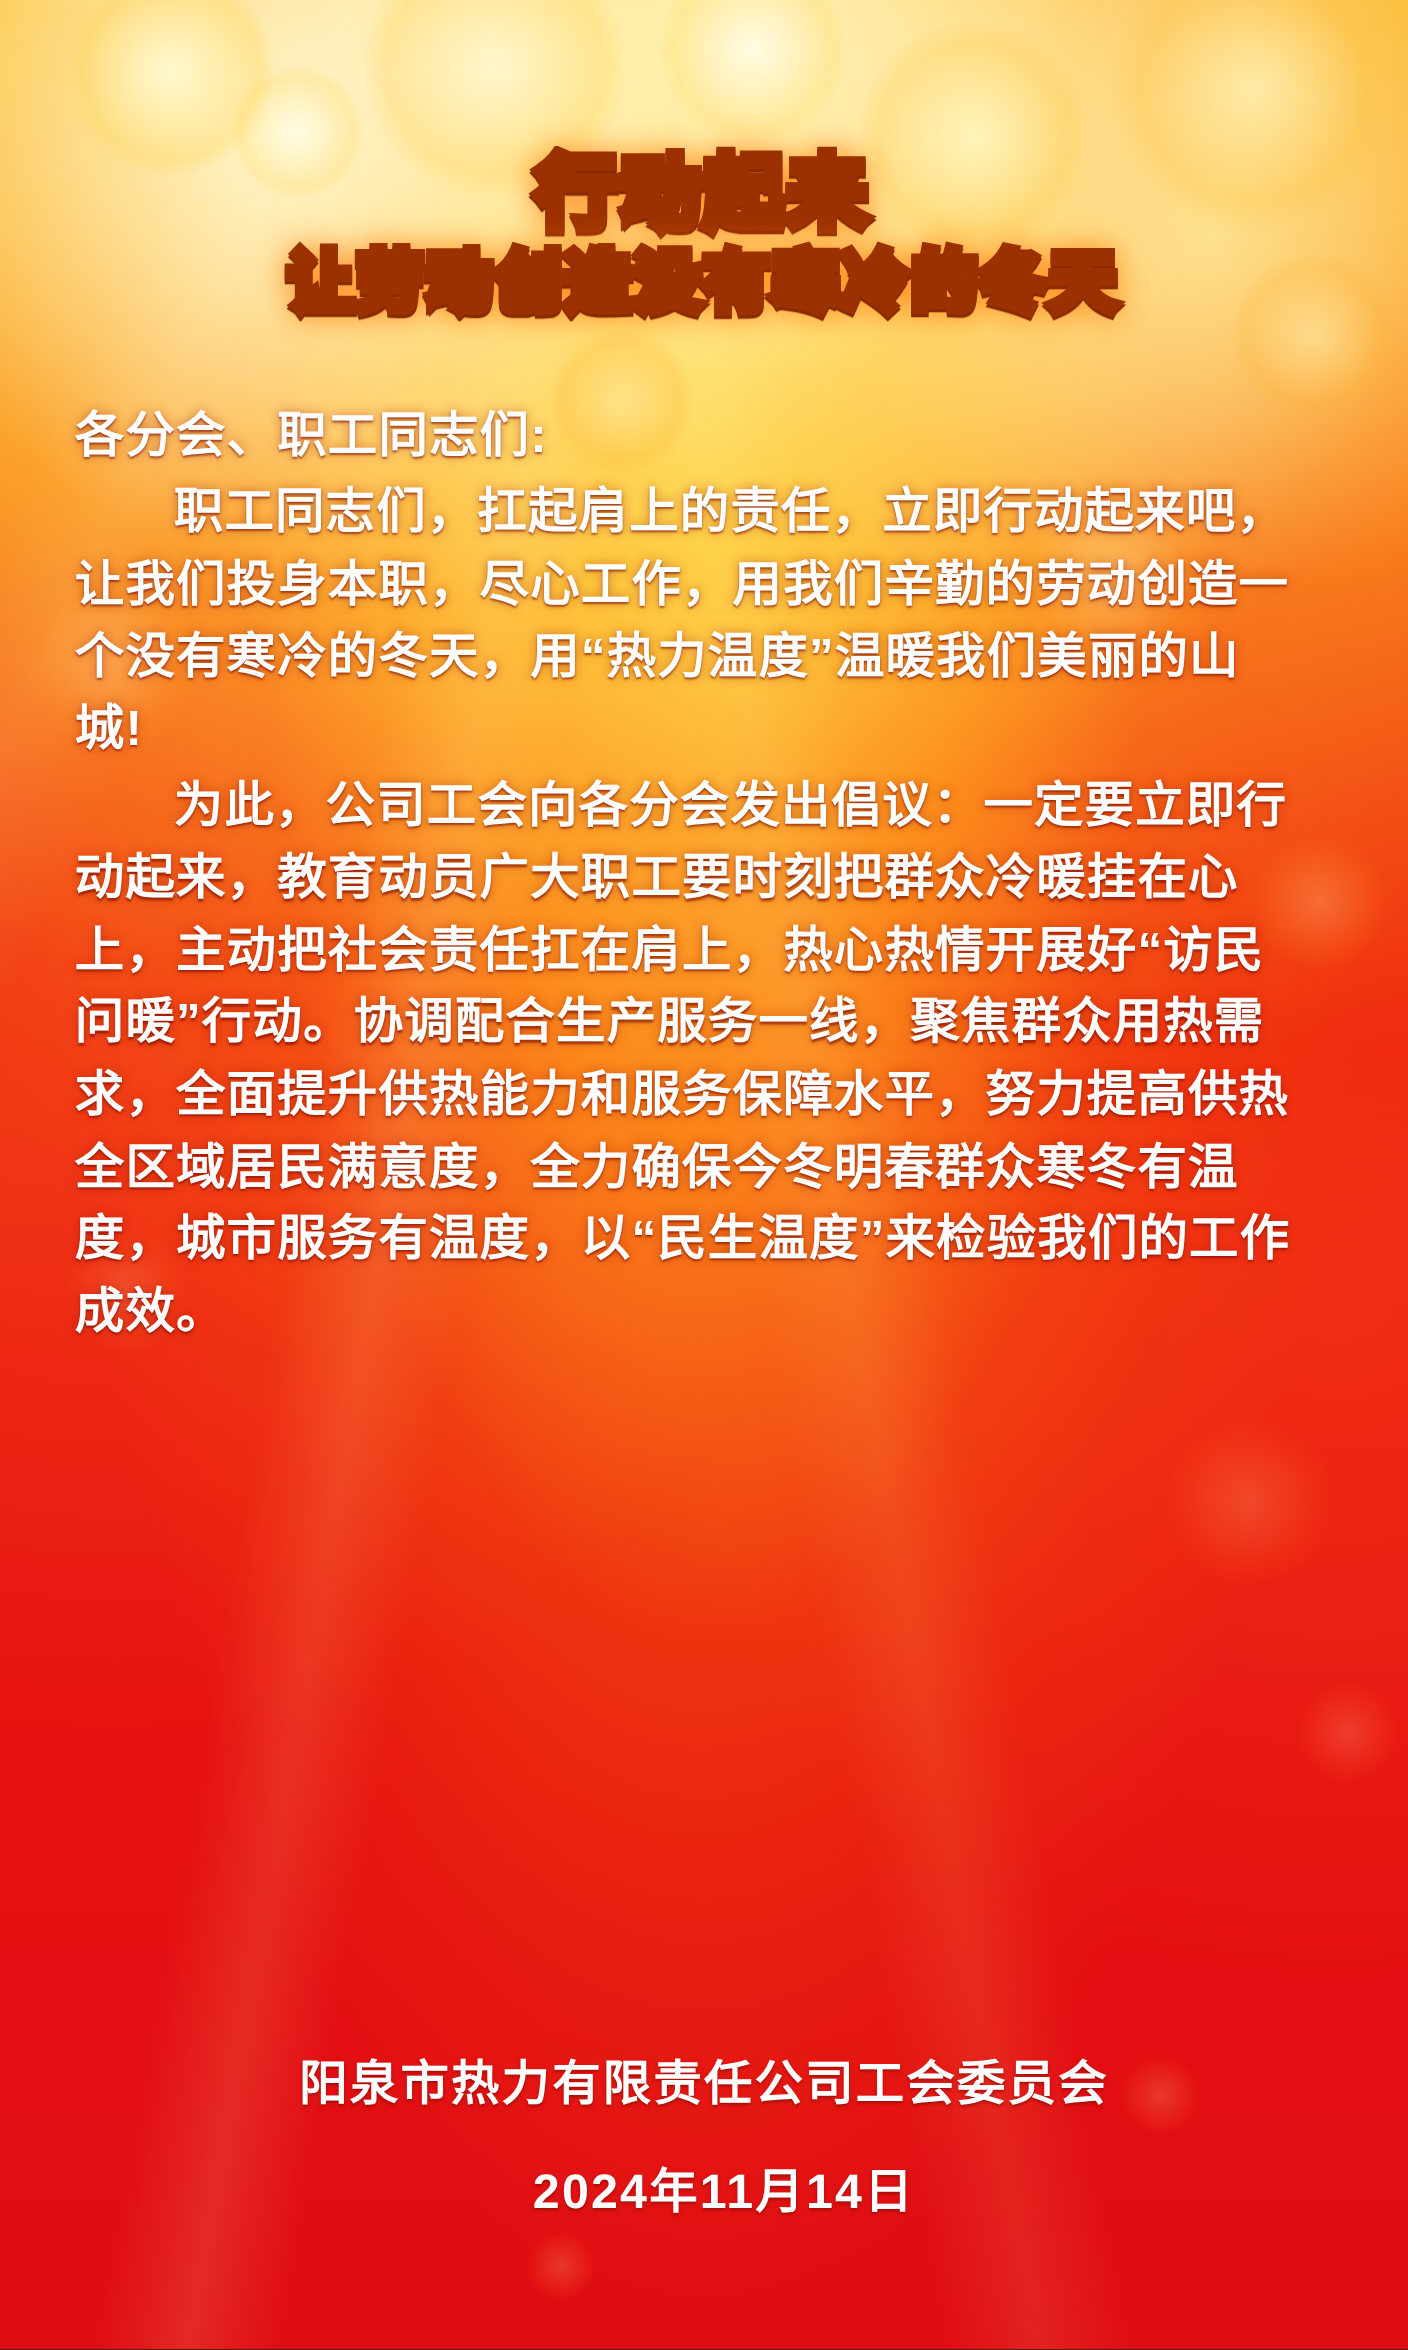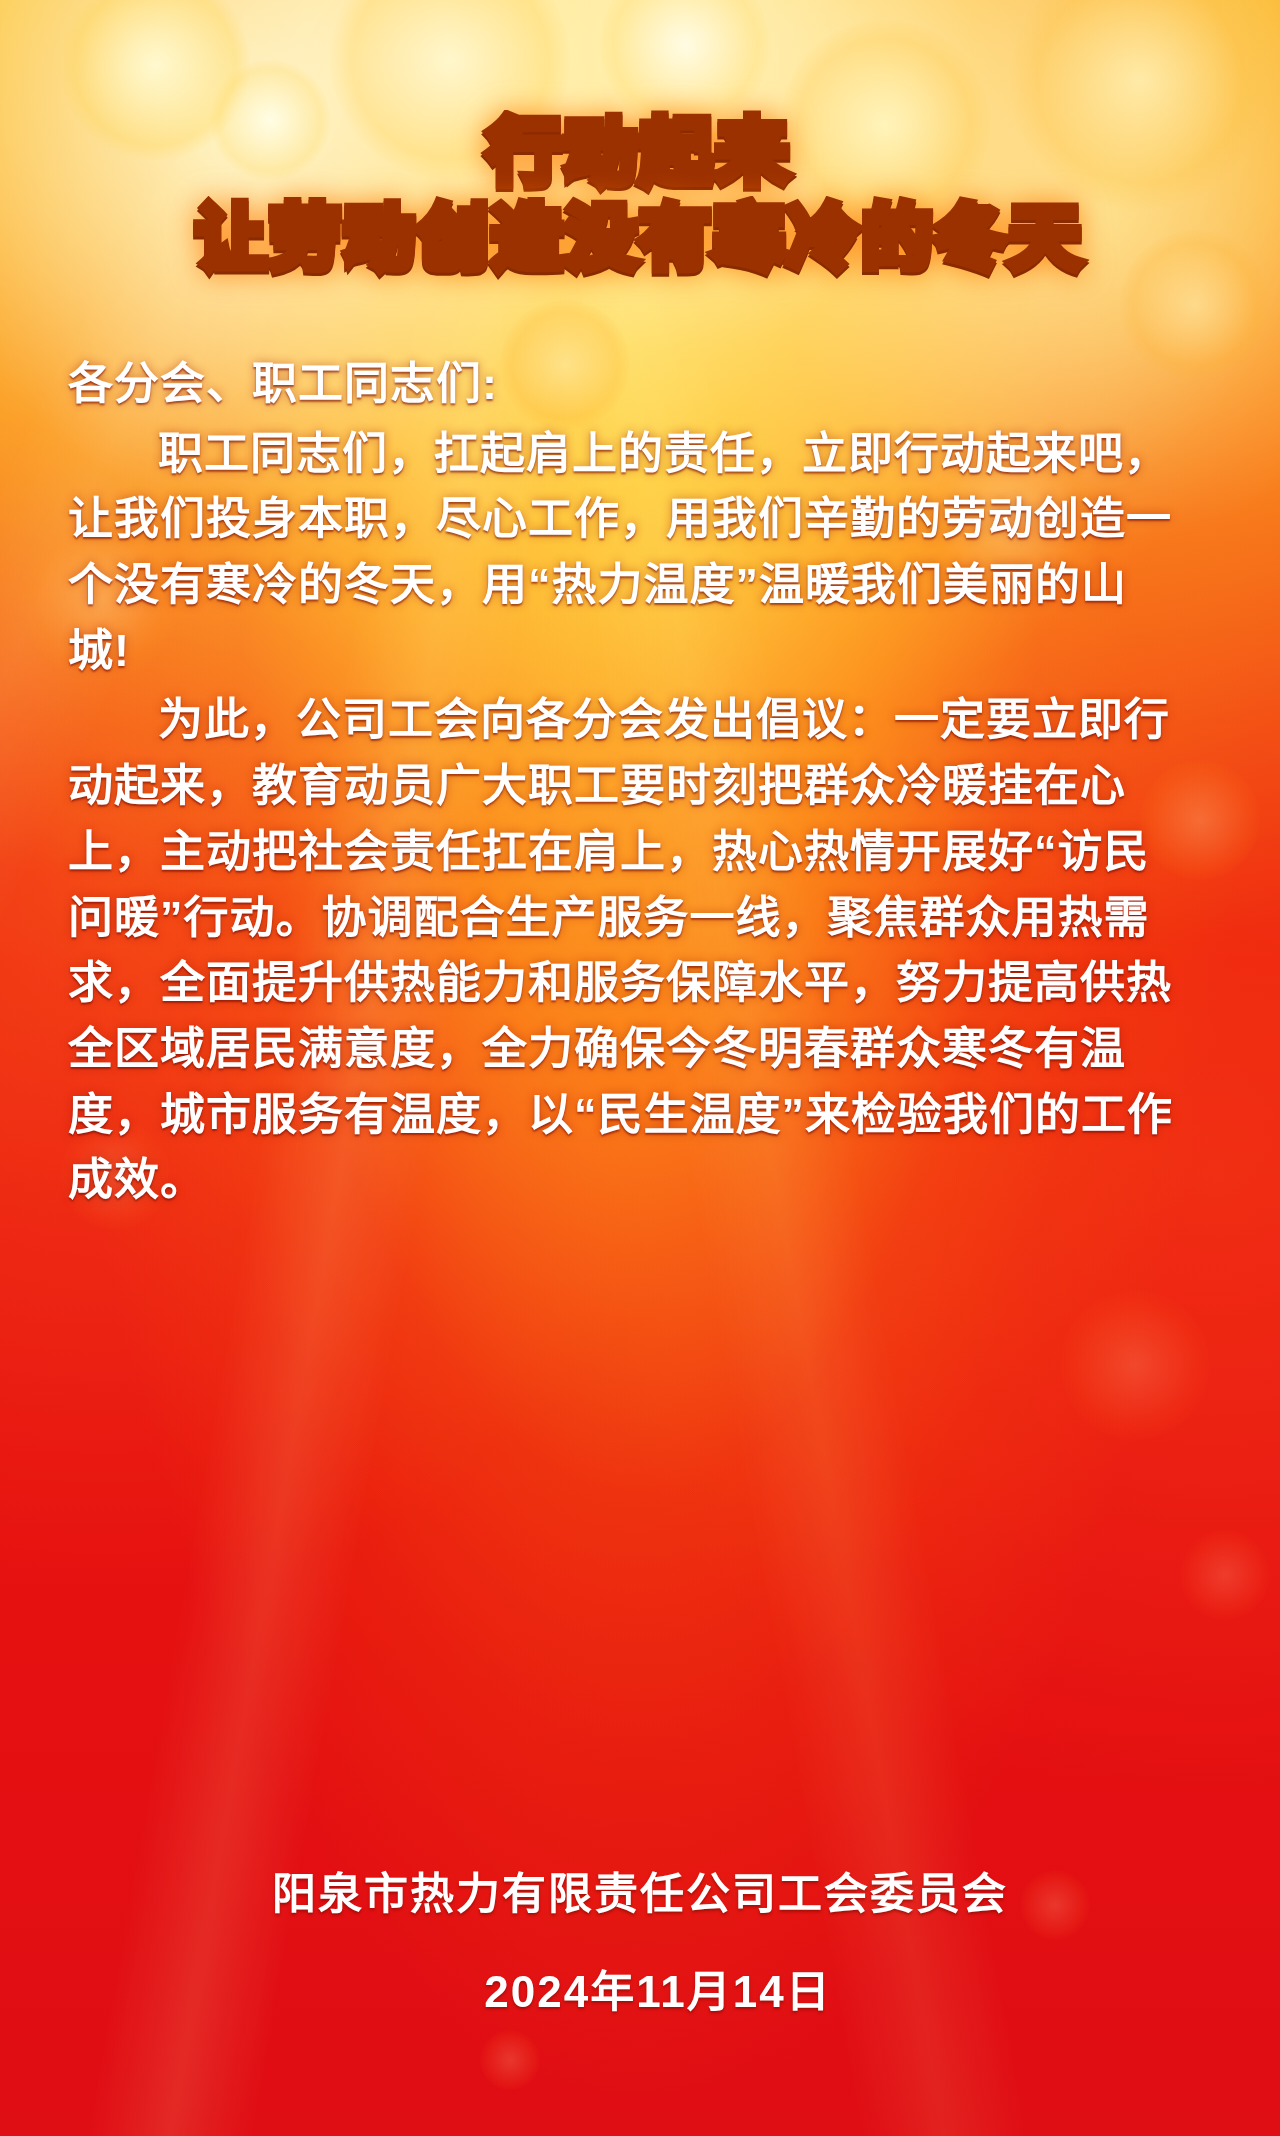--- a/index.html
+++ b/index.html
@@ -59,39 +59,40 @@
       linear-gradient(115deg, rgba(255,255,255,0) 10%, rgba(255,245,190,0.16) 14%, rgba(255,255,255,0) 19%);
     mix-blend-mode: screen;
   }
 
   
   .title-block {
     position: relative;
     z-index: 5;
     padding-top: 112px;
     text-align: center;
+    margin-top: 24px;
   }
   .title-line {
     font-family: "Liberation Sans", "DejaVu Sans", sans-serif;
     font-weight: bold;
     letter-spacing: 4px;
     color: #ffe9a8;
     background: linear-gradient(180deg, #fff6d0 0%, #ffe07a 42%, #ffc23a 62%, #ffa31c 100%);
     -webkit-background-clip: text;
     background-clip: text;
     -webkit-text-fill-color: transparent;
     filter: drop-shadow(0 3px 0 #8a2a00) drop-shadow(0 0 14px rgba(255,120,0,.75));
     line-height: 1.12;
   }
   .title-line.one {
     font-size: 72px;
     margin-bottom: 6px;
   }
   .title-line.two {
-    font-size: 70px;
+    font-size: 59px;
   }
   .title-stroke {
     position: relative;
     display: inline-block;
   }
   .title-stroke::before {
     content: attr(data-text);
     position: absolute;
     left: 0; top: 0;
     z-index: -1;

